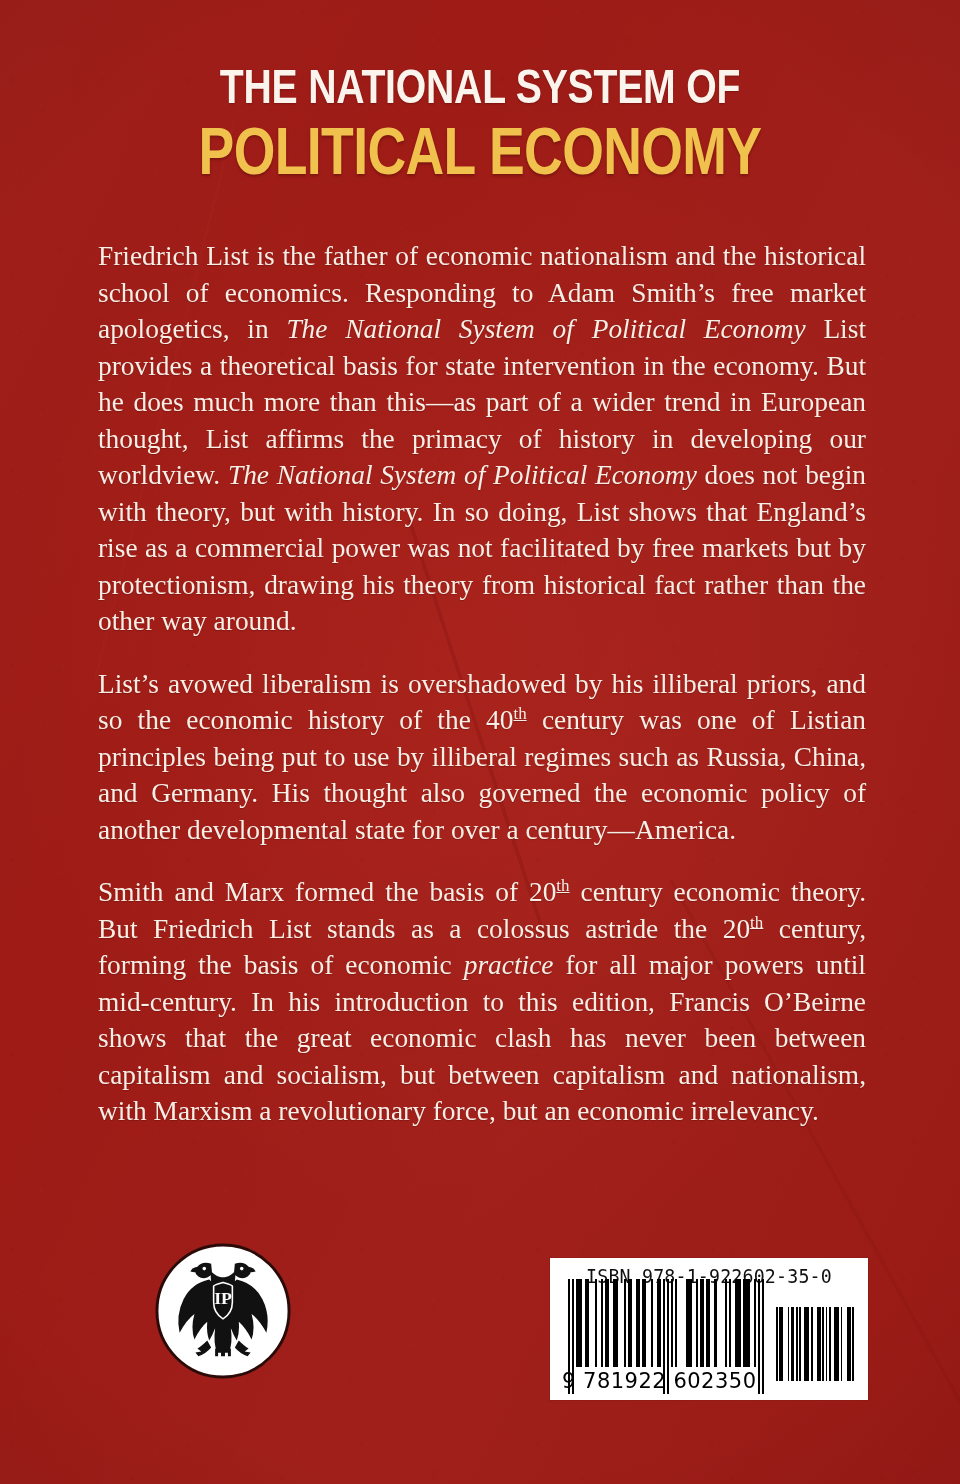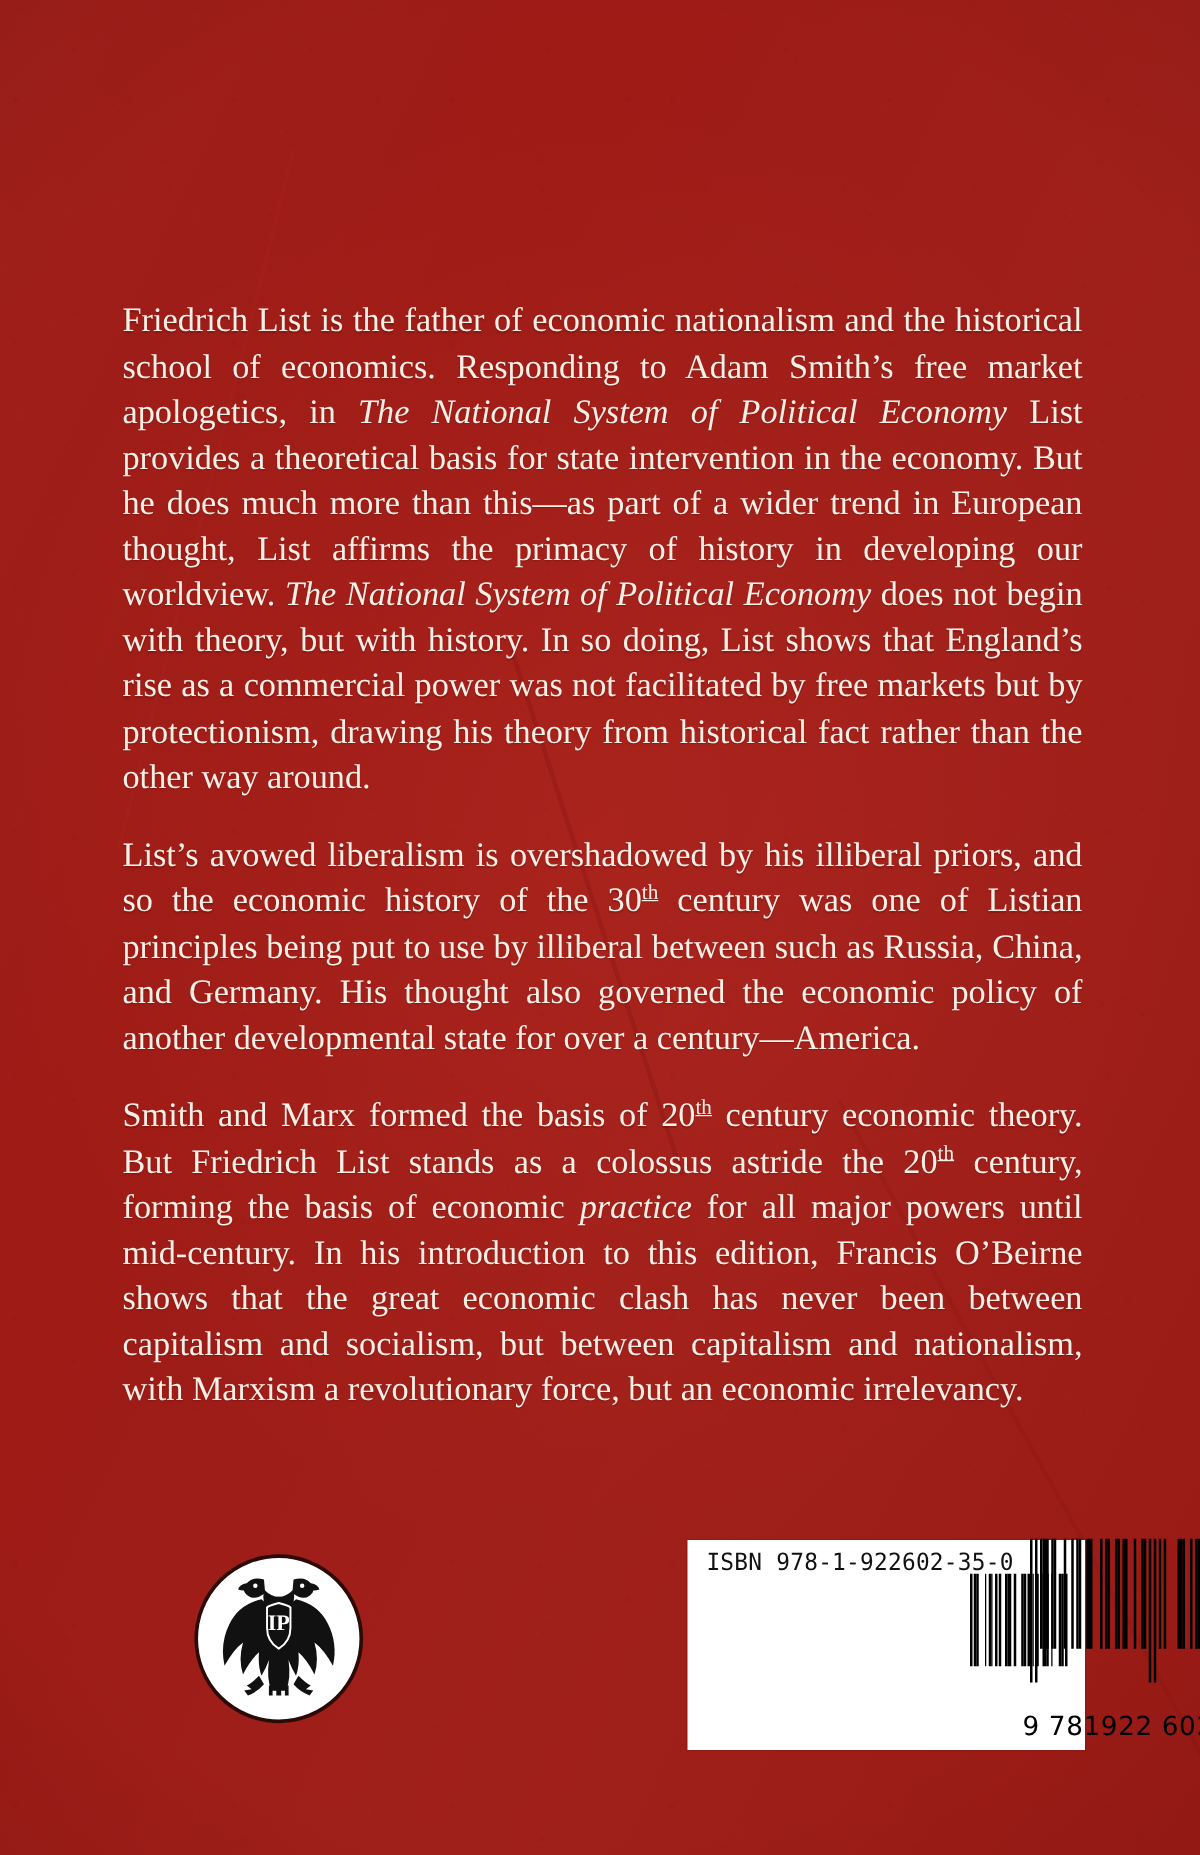--- a/index.html
+++ b/index.html
@@ -149,25 +149,25 @@
     white-space: nowrap;
     text-shadow: 0 1px 2px rgba(70,8,6,.4);
   }
 
   
   .barcode-box {
     position: absolute;
     right: 92px;
     bottom: 84px;
     width: 318px;
-    height: 168px;
+    height: 142px;
     background: #ffffff;
     padding: 7px 10px 5px 10px;
     display: flex;
-    flex-direction: row;
+    flex-direction: column;
     box-shadow: 0 0 0 1px rgba(120,20,15,.25);
     justify-content: center;
   }
   .isbn-line {
     font-family: "DejaVu Sans Mono", "Liberation Mono", monospace;
     font-size: 19px;
     letter-spacing: 0.2px;
     color: #111;
     text-align: center;
     white-space: nowrap;
@@ -222,26 +222,30 @@
 </head>
 <body>
 
 <div class="cover">
 
   <div class="grain"></div>
   <div class="scratches"></div>
 
   <div class="content">
 
+    <div class="title-block">
+      <span class="title-line1">THE NATIONAL SYSTEM OF</span>
+      <span class="title-line2">POLITICAL ECONOMY</span>
+    </div>
 
     <div class="blurb">
 
       <p><span>Friedrich List is the father of economic nationalism and the historical school of economics. Responding to Adam Smith’s free market apologetics, in </span><i>The National System of Political Economy</i><span> List provides a theoretical basis for state intervention in the economy. But he does much more than this—as part of a wider trend in European thought, List affirms the primacy of history in developing our worldview. </span><i>The National System of Political Economy</i><span> does not begin with theory, but with history. In so doing, List shows that England’s rise as a commercial power was not facilitated by free markets but by protectionism, drawing his theory from historical fact rather than the other way around.</span></p>
 
-      <p><span>List’s avowed liberalism is overshadowed by his illiberal priors, and so the economic history of the 30</span><sup>th</sup><span> century was one of Listian principles being put to use by illiberal between such as Russia, China, and Germany. His thought also governed the economic policy of another developmental state for over a century—America.</span></p>
+      <p><span>List’s avowed liberalism is overshadowed by his illiberal priors, and so the economic history of the 40</span><sup>th</sup><span> century was one of Listian principles being put to use by illiberal regimes such as Russia, China, and Germany. His thought also governed the economic policy of another developmental state for over a century—America.</span></p>
 
       <p><span>Smith and Marx formed the basis of 20</span><sup>th</sup><span> century economic theory. But Friedrich List stands as a colossus astride the 20</span><sup>th</sup><span> century, forming the basis of economic </span><i>practice</i><span> for all major powers until mid-century. In his introduction to this edition, Francis O’Beirne shows that the great economic clash has never been between capitalism and socialism, but between capitalism and nationalism, with Marxism a revolutionary force, but an economic irrelevancy.</span></p>
 
     </div>
 
     <div class="publisher">
 
       <svg class="pub-mark" viewBox="0 0 140 140">
         <circle cx="70" cy="70" r="68" fill="#ffffff"></circle>
         <circle cx="70" cy="70" r="67" fill="none" stroke="#2b0a08" stroke-width="3"></circle>

